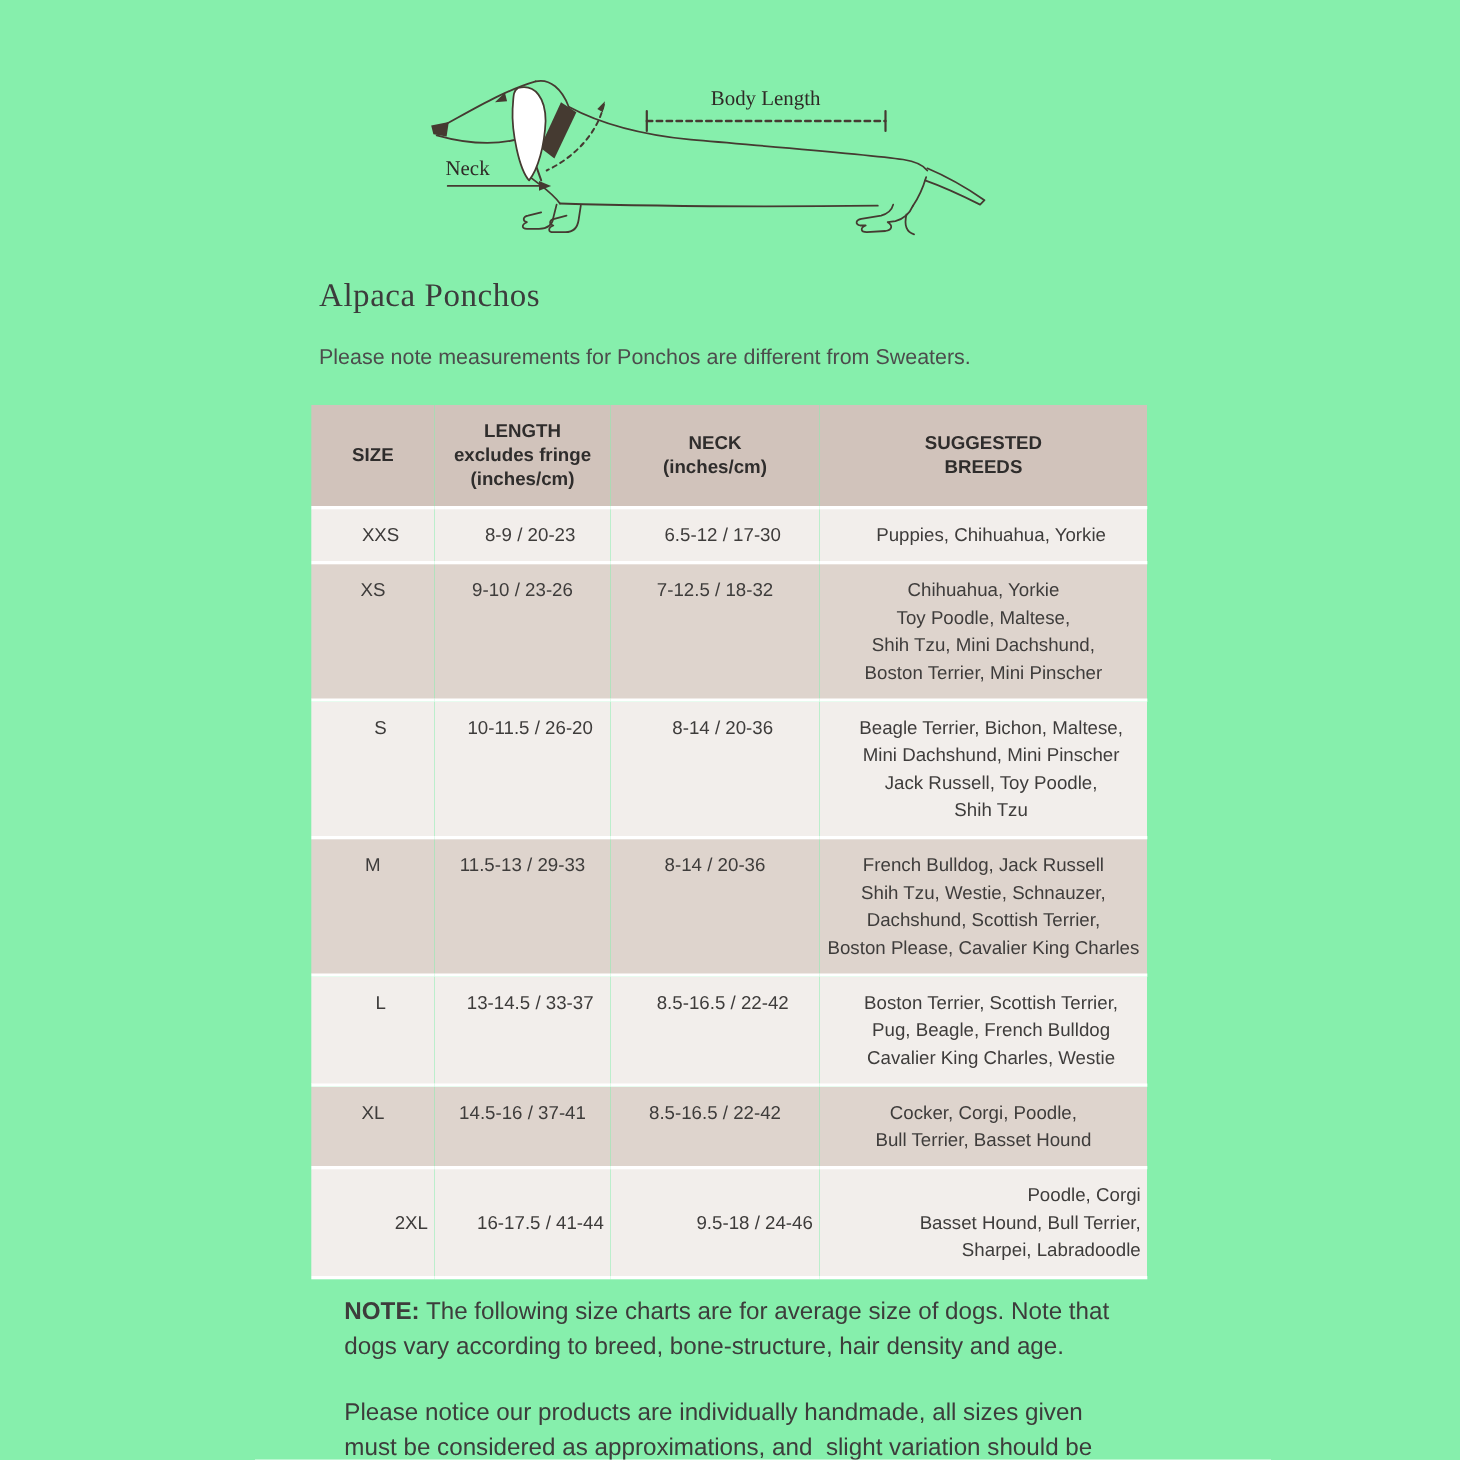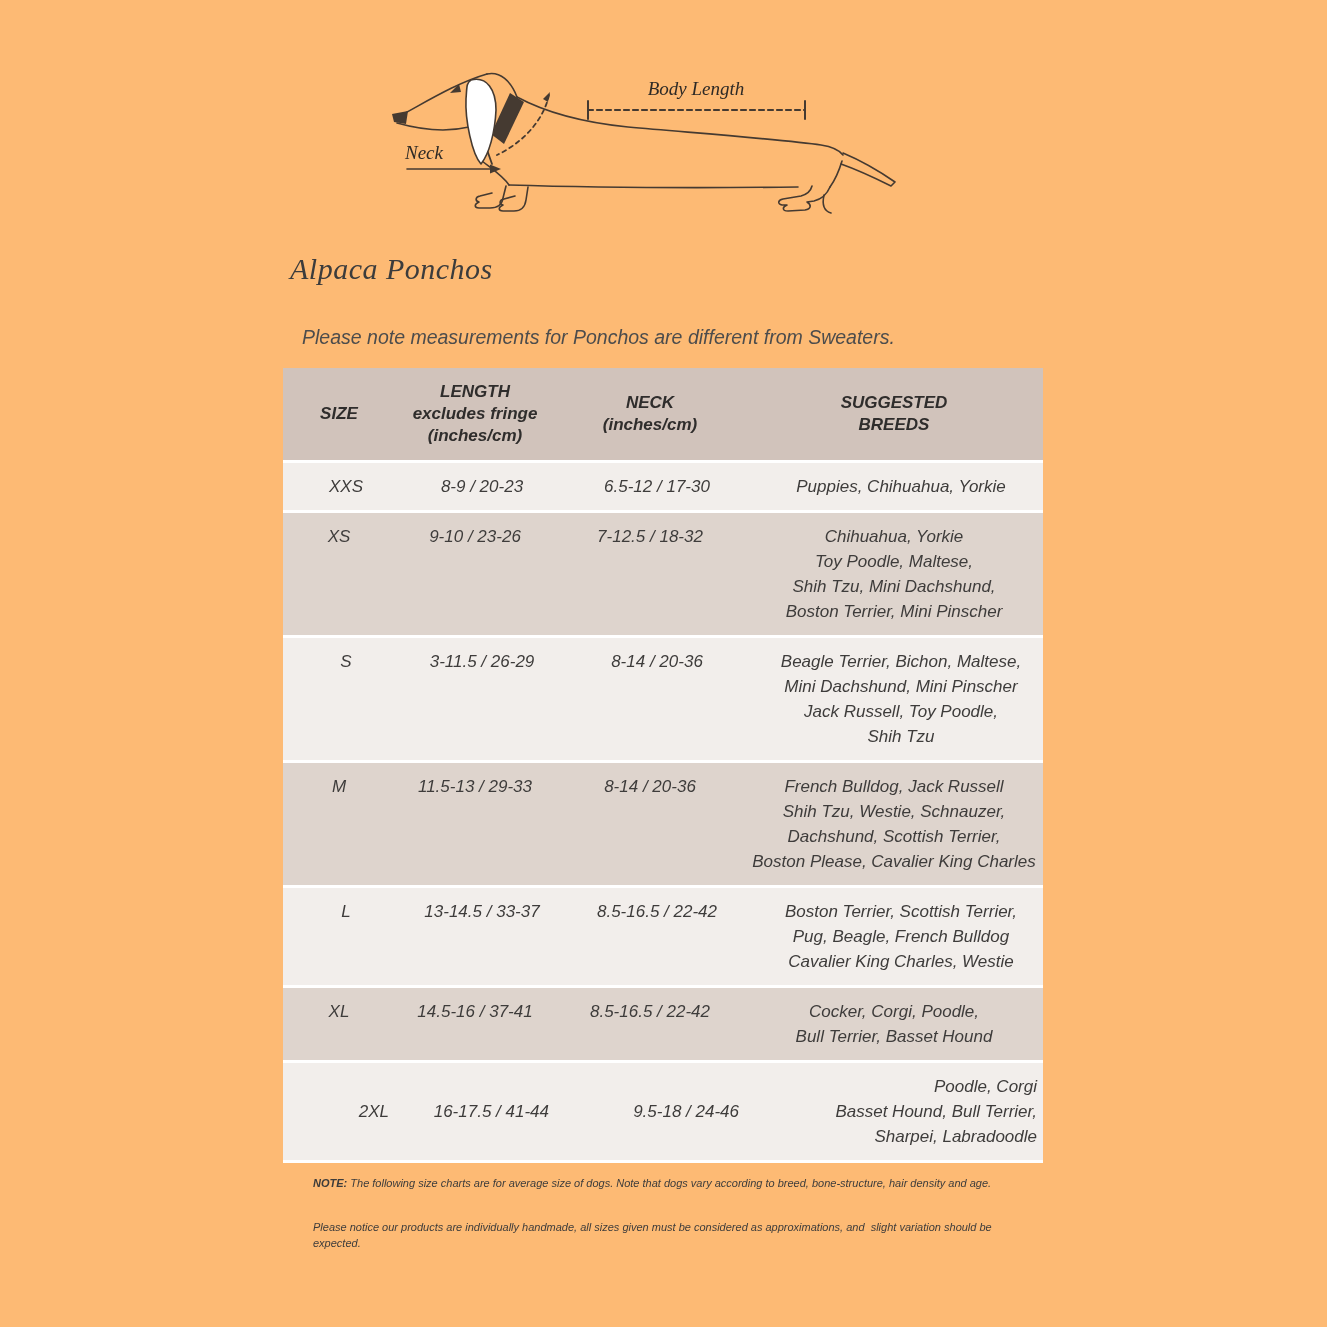--- a/index.html
+++ b/index.html
@@ -1,30 +1,30 @@
 <!DOCTYPE html>
 <html><head>
 <meta charset="utf-8">
 <style>
   html,body { margin:0; padding:0; background:#ffffff; }
   .page {
-    position:relative; width:1327px; height:1327px; background:#fdba74;
-    font-family:"Liberation Sans", sans-serif; color:#3e3c3b; overflow:hidden;font-style:italic;
+    position:relative; width:1327px; height:1327px; background:#86efac;
+    font-family:"Liberation Sans", sans-serif; color:#3e3c3b; overflow:hidden;
   }
   .dog-figure { position:absolute; left:383px; top:50px; width:527px; height:180px; }
   .dog-figure svg { display:block; width:100%; height:100%; }
   .svg-label { font-family:"Liberation Serif", serif; font-size:19px; fill:#2e2a26; }
 
   .page-title {
     position:absolute; left:290px; top:252px;
     font-family:"Liberation Serif", serif; font-size:30px; font-weight:normal;
     color:#3c3c3c; margin:0; letter-spacing:0.5px;
   }
   .page-subtitle {
-    position:absolute; left:290px; top:314px; margin:12px;
+    position:absolute; left:290px; top:314px; margin:0;
     font-size:19.5px; color:#4c4c4c;
   }
 
   .size-table-wrap { position:absolute; left:283px; top:368px; width:760px; }
   table.size-table { border-collapse:collapse; table-layout:fixed; width:760px; }
   .col-size   { width:112px; }
   .col-length { width:160px; }
   .col-neck   { width:190px; }
   .col-breeds { width:298px; }
   .size-table th, .size-table td {
@@ -38,21 +38,21 @@
     font-size:17px; line-height:25px; color:#3e3c3b;
     vertical-align:top; padding:11px 6px;
   }
   tr.row-light td  { background:#f2eeeb;padding-left:20px; }
   tr.row-medium td { background:#ded4cd; }
   tr.valign-middle td { vertical-align:middle;text-align:right; }
   .th-line, .breed-line { display:block; }
 
   .notes { position:absolute; left:313px; top:1176px; width:712px; }
   .note-paragraph {
-    margin:0 0 28px 0; font-size:11px; line-height:1.45; color:#3d3c3b;
+    margin:0 0 28px 0; font-size:22px; line-height:1.45; color:#3d3c3b;
     white-space:pre-wrap;
   }
   .note-label { font-weight:bold; }
 </style>
 </head>
 <body>
 
 <div class="page">
 
   <div class="dog-figure">
@@ -145,21 +145,21 @@
       <td>7-12.5 / 18-32</td>
       <td>
               <span class="breed-line">Chihuahua, Yorkie</span>
               <span class="breed-line">Toy Poodle, Maltese,</span>
               <span class="breed-line">Shih Tzu, Mini Dachshund,</span>
               <span class="breed-line">Boston Terrier, Mini Pinscher</span>
             </td>
     </tr>
           <tr class="row-light">
       <td>S</td>
-      <td>3-11.5 / 26-29</td>
+      <td>10-11.5 / 26-20</td>
       <td>8-14 / 20-36</td>
       <td>
               <span class="breed-line">Beagle Terrier, Bichon, Maltese,</span>
               <span class="breed-line">Mini Dachshund, Mini Pinscher</span>
               <span class="breed-line">Jack Russell, Toy Poodle,</span>
               <span class="breed-line">Shih Tzu</span>
             </td>
     </tr>
           <tr class="row-medium">
       <td>M</td>

